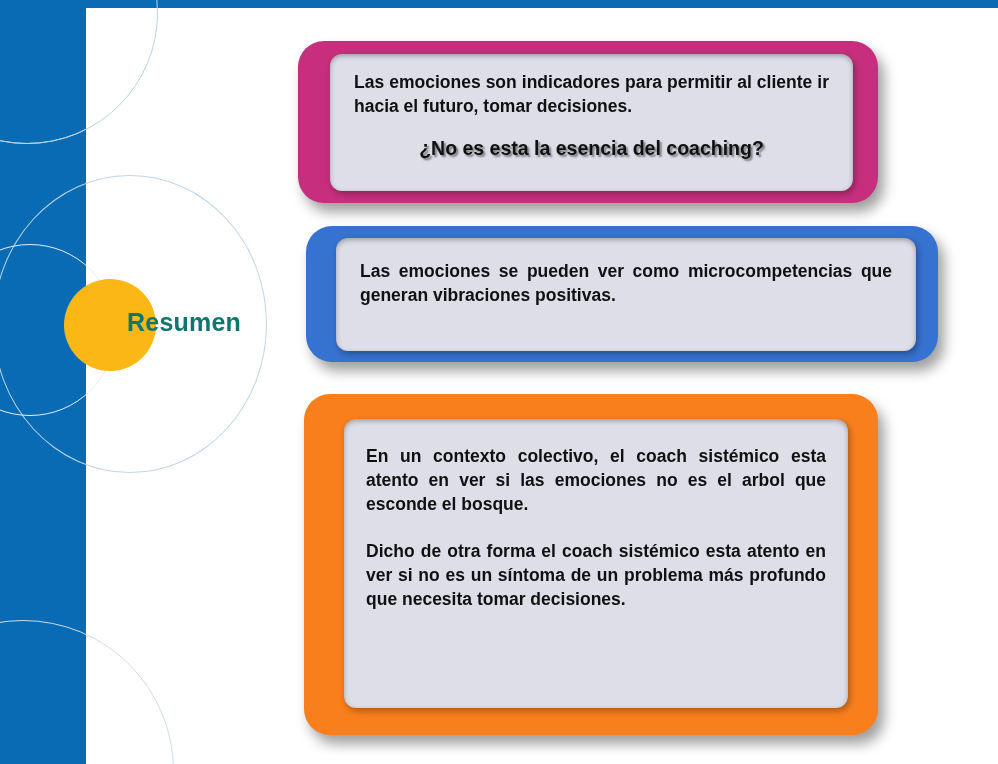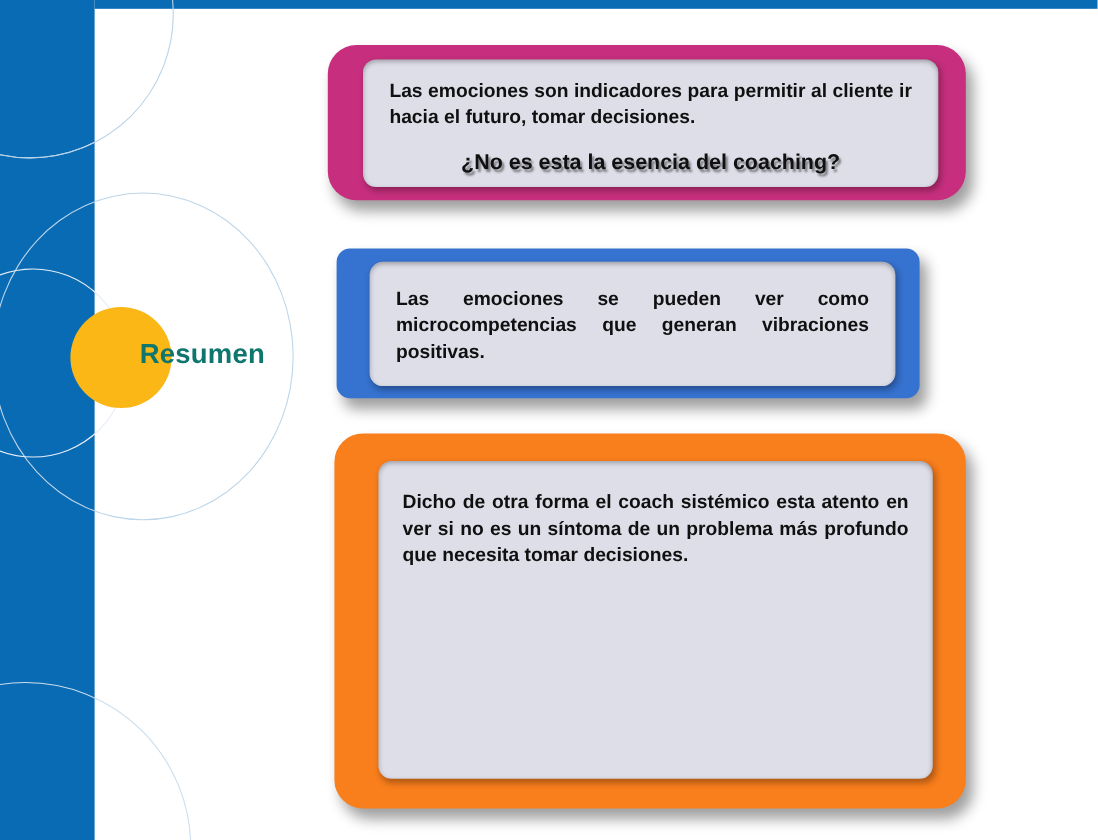--- a/index.html
+++ b/index.html
@@ -112,29 +112,29 @@
   .card .inner p {
     margin: 0;
     color: #101010;
     font-size: 17.5px;
     line-height: 1.36;
     text-align: justify;
     text-align-last: left;
     font-weight: bold;
   }
   .card .inner p + p {
-    margin-top: 12px;
+    margin-top: 24px;
   }
 
   
   #card-pink {
     left: 298px;
     top: 41px;
     width: 580px;
-    height: 141px;
+    height: 162px;
     background: #C72F7E;
   }
   #card-pink .inner {
     left: 32px;
     top: 13px;
     right: 25px;
     bottom: 12px;
     padding: 17px 24px 14px 24px;
   }
   .highlight-line {
@@ -144,24 +144,23 @@
     font-size: 19.5px !important;
     font-weight: bold;
     color: #000000;
     text-shadow: 2px 2px 2px rgba(0,0,0,0.45);
   }
 
   
   #card-blue {
     left: 306px;
     top: 226px;
-    width: 530px;
+    width: 632px;
     height: 136px;
     background: #3672D0;
-    border-radius: 12px;
   }
   #card-blue .inner {
     left: 30px;
     top: 12px;
     right: 22px;
     bottom: 11px;
     padding: 22px 24px 14px 24px;
   }
 
   
@@ -206,17 +205,18 @@
   </div>
 
   <div class="card" id="card-blue">
     <div class="inner">
       <p>Las emociones se pueden ver como microcompetencias que generan vibraciones positivas.</p>
     </div>
   </div>
 
   <div class="card" id="card-orange">
     <div class="inner">
+      <p>En un contexto colectivo, el coach sistémico esta atento en ver si las emociones no es el arbol que esconde el bosque.</p>
       <p>Dicho de otra forma el coach sistémico esta atento en ver si no es un síntoma de un problema más profundo que necesita tomar decisiones.</p>
     </div>
   </div>
 
 </div>
 
 </body></html>

